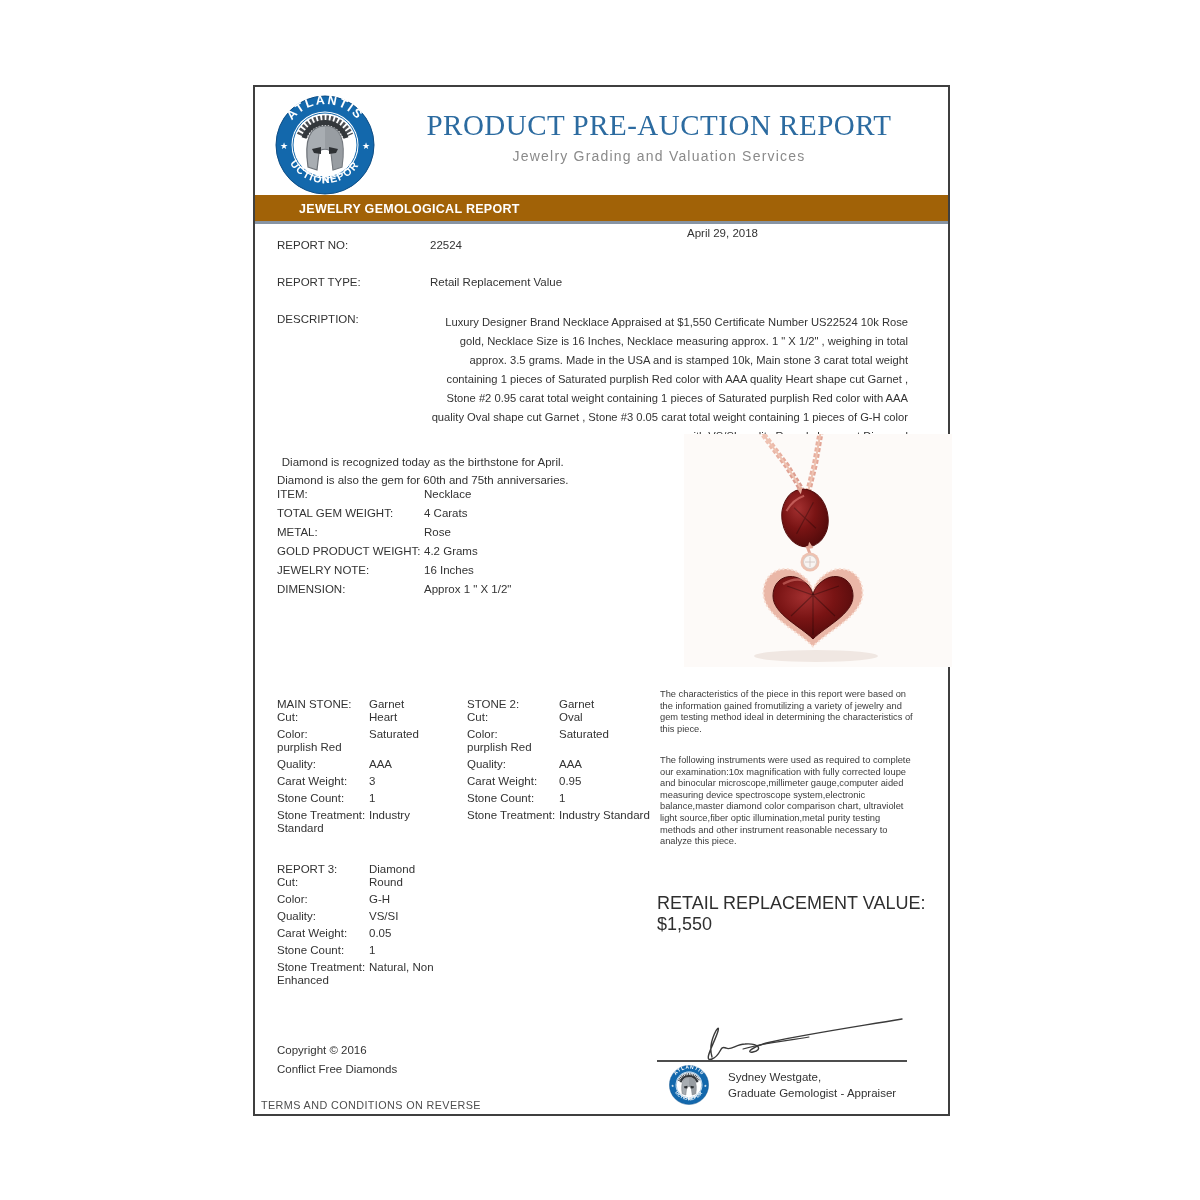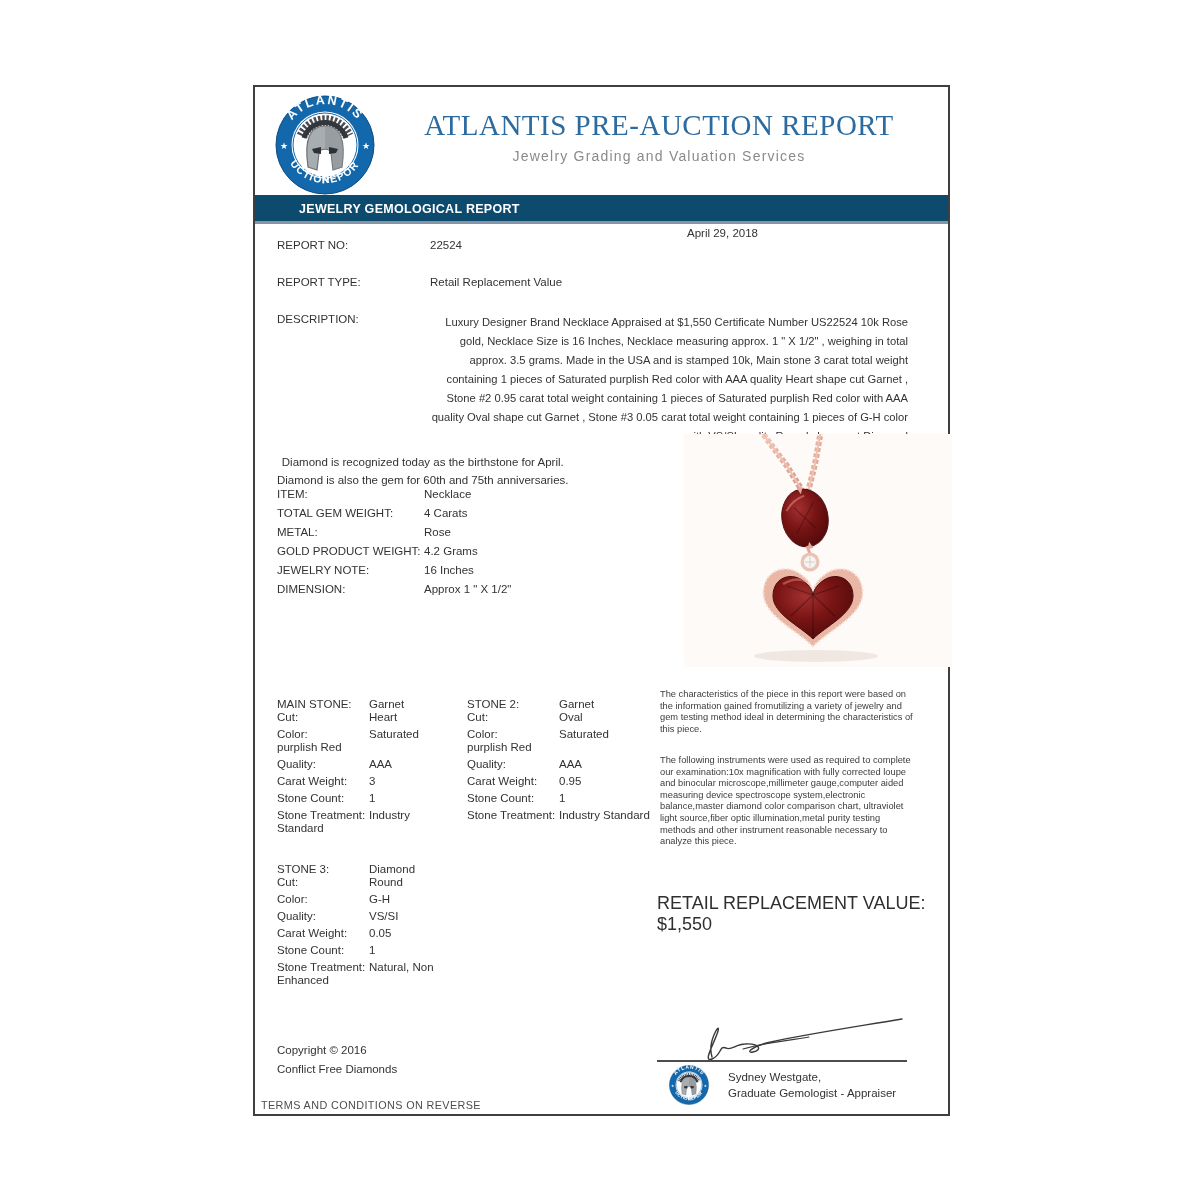--- a/index.html
+++ b/index.html
@@ -11,21 +11,21 @@
   .t { position:absolute; font-size:11.5px; color:#333; white-space:nowrap; }
   .wrap { white-space:normal; }
 
   
   .logo-main { position:absolute; left:20px; top:8px; width:100px; height:100px; }
   .title-block { position:absolute; left:128px; top:22px; width:552px; text-align:center; }
   .doc-title { font-family:"Liberation Serif", serif; font-size:29px; letter-spacing:0.5px;
                color:#2c6ba0; white-space:nowrap; }
   .doc-subtitle { font-size:14px; letter-spacing:1.2px; color:#8a8a8a; margin-top:6px; }
   .banner { position:absolute; left:0; top:108px; width:100%; height:29px;
-            background:#0c4a6e; border-bottom:3px solid #8794a3; }
+            background:#a16207; border-bottom:3px solid #8794a3; }
   .banner span { position:absolute; left:44px; top:0; line-height:29px; color:#fff;
                  font-size:12.5px; font-weight:bold; letter-spacing:0.3px; }
 
   
   .desc { position:absolute; left:175px; top:226px; width:478px;
           font-size:11.2px; line-height:19px; color:#333;text-align:right; }
 
   
   .note { position:absolute; left:22px; top:366px; font-size:11.5px; line-height:18px;text-align:center; }
   .items { position:absolute; left:22px; top:401px; }
@@ -88,21 +88,21 @@
   </defs>
 </svg>
 
 <div class="page">
   <div class="doc">
 
     <svg class="logo-main" viewBox="0 0 100 100">
       <use href="#atl-logo"></use>
     </svg>
     <div class="title-block">
-      <div class="doc-title">ATLANTIS PRE-AUCTION REPORT</div>
+      <div class="doc-title">PRODUCT PRE-AUCTION REPORT</div>
       <div class="doc-subtitle">Jewelry Grading and Valuation Services</div>
     </div>
     <div class="banner">
       <span>JEWELRY GEMOLOGICAL REPORT</span>
     </div>
 
     <span class="t" style="left:22px;top:152px">REPORT NO:</span>
     <span class="t" style="left:175px;top:152px">22524</span>
     <span class="t" style="left:432px;top:140px">April 29, 2018</span>
     <span class="t" style="left:22px;top:189px">REPORT TYPE:</span>
@@ -185,21 +185,21 @@
       <div class="srow"><span class="sl">STONE 2:</span><span class="wrap">Garnet</span></div>
       <div class="srow"><span class="sl">Cut:</span><span class="wrap">Oval</span></div>
       <div class="srow"><span class="sl">Color:</span><span class="wrap">Saturated purplish Red</span></div>
       <div class="srow"><span class="sl">Quality:</span><span class="wrap">AAA</span></div>
       <div class="srow"><span class="sl">Carat Weight:</span><span class="wrap">0.95</span></div>
       <div class="srow"><span class="sl">Stone Count:</span><span class="wrap">1</span></div>
       <div class="srow"><span class="sl">Stone Treatment:</span><span class="wrap">Industry Standard</span></div>
     </div>
 
     <div class="stone-block" style="left:22px;top:776px;width:200px">
-      <div class="srow"><span class="sl">STONE 3:</span><span class="wrap">Diamond</span></div>
+      <div class="srow"><span class="sl">REPORT 3:</span><span class="wrap">Diamond</span></div>
       <div class="srow"><span class="sl">Cut:</span><span class="wrap">Round</span></div>
       <div class="srow"><span class="sl">Color:</span><span class="wrap">G-H</span></div>
       <div class="srow"><span class="sl">Quality:</span><span class="wrap">VS/SI</span></div>
       <div class="srow"><span class="sl">Carat Weight:</span><span class="wrap">0.05</span></div>
       <div class="srow"><span class="sl">Stone Count:</span><span class="wrap">1</span></div>
       <div class="srow"><span class="sl">Stone Treatment:</span><span class="wrap">Natural, Non Enhanced</span></div>
     </div>
 
     <div class="rcol" style="top:602px">The characteristics of the piece in this report were based on the information gained fromutilizing a variety of jewelry and gem testing method ideal in determining the characteristics of this piece.</div>
     <div class="rcol" style="top:668px">The following instruments were used as required to complete our examination:10x magnification with fully corrected loupe and binocular microscope,millimeter gauge,computer aided measuring device spectroscope system,electronic balance,master diamond color comparison chart, ultraviolet light source,fiber optic illumination,metal purity testing methods and other instrument reasonable necessary to analyze this piece.</div>

